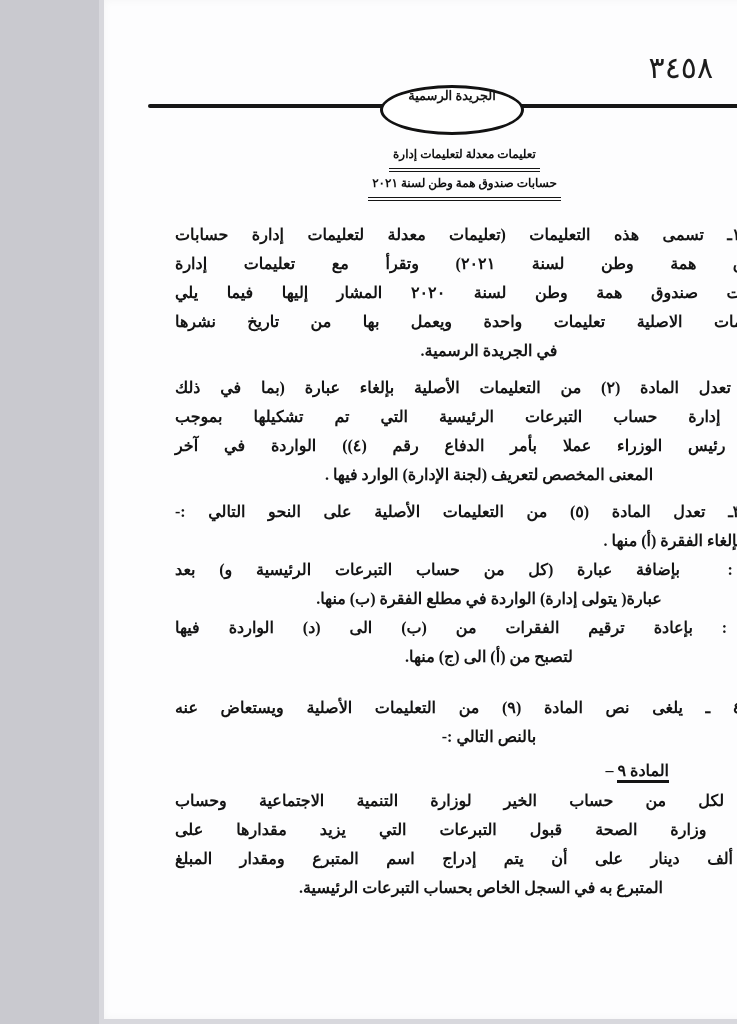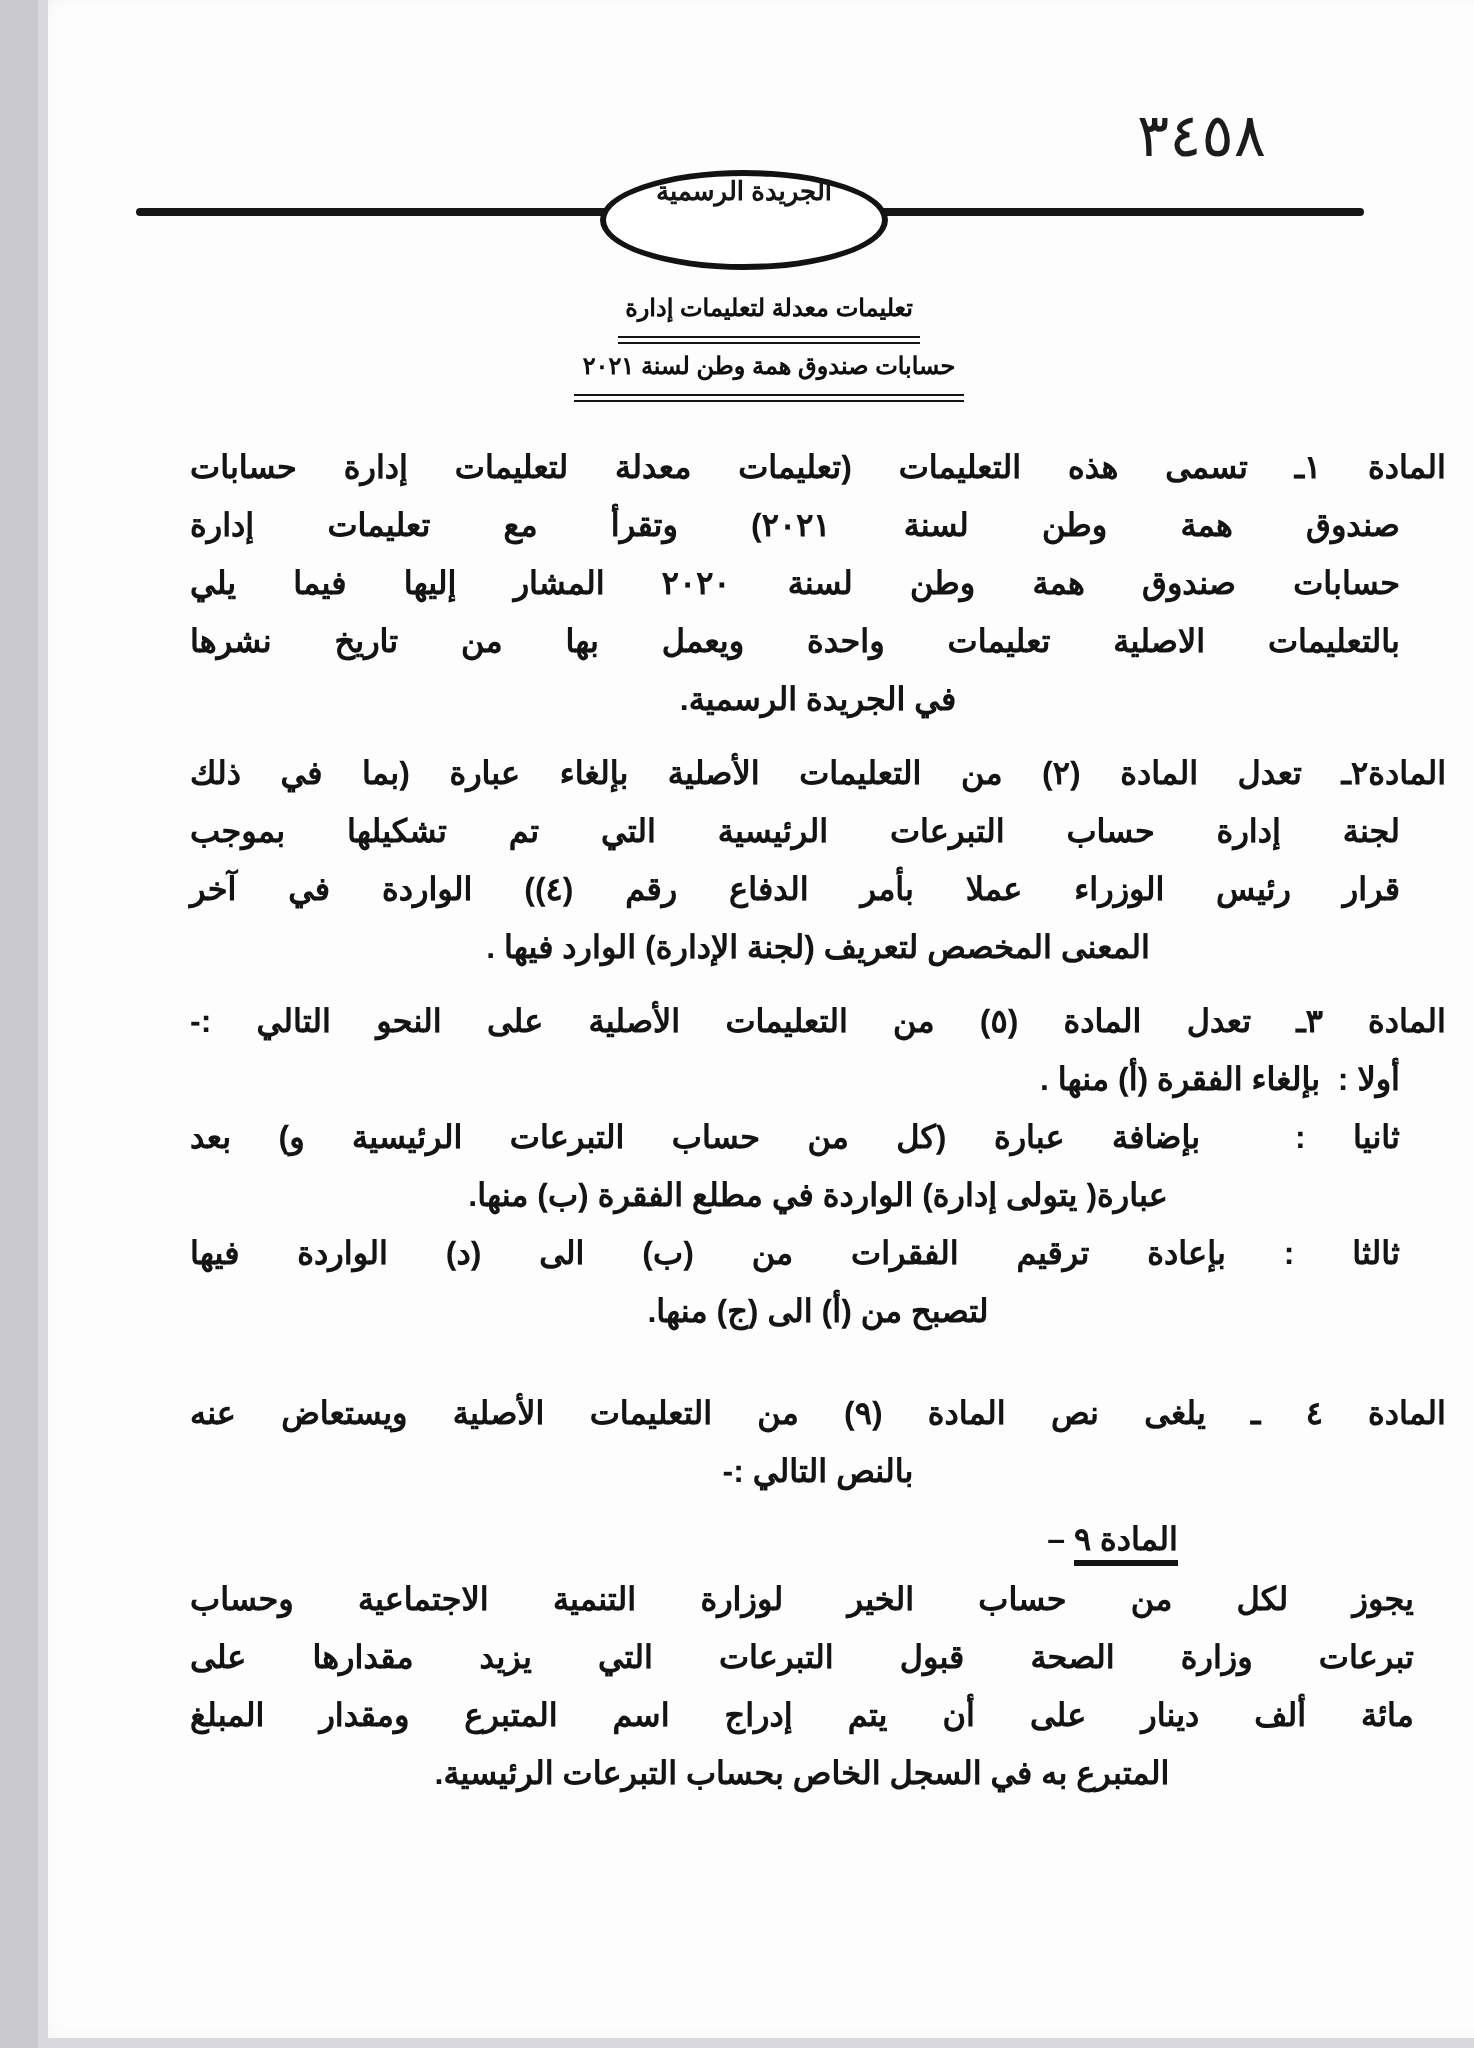--- a/index.html
+++ b/index.html
@@ -1,17 +1,17 @@
 <!DOCTYPE html>
 <html lang="ar" dir="rtl"><head>
 <meta charset="utf-8">
 <style>
   html,body{margin:0;padding:0;background:#c9c9cf;}
-  .stage{position:relative;width:718px;height:1024px;background:#d8d8dd;overflow:hidden;
-         font-family:Liberation Sans, sans-serif;direction:rtl;}
+  .stage{position:relative;width:638px;height:1024px;background:#d8d8dd;overflow:hidden;
+         font-family:Liberation Serif, serif;direction:rtl;}
   .page{position:absolute;left:5px;top:0;width:721px;height:1019px;background:#fdfdfe;
         box-shadow:inset 0 0 8px rgba(0,0,0,0.04);}
   .page-number{position:absolute;top:50px;right:112px;font-size:30px;font-weight:normal;
                color:#1c1c1c;letter-spacing:2px;}
   .rule{position:absolute;top:104px;left:44px;width:614px;height:4px;background:#161616;border-radius:2px;}
   .oval{position:absolute;top:85px;left:276px;width:138px;height:44px;background:#ffffff;
         border:3px solid #121212;border-radius:50%;display:flex;align-items:flex-start;justify-content:center;z-index:2;}
   .oval-label{font-size:13px;font-weight:bold;color:#161616;}
   .title{position:absolute;top:141px;left:0;width:721px;text-align:center;font-weight:bold;
          font-size:12px;color:#0f0f0f;}

